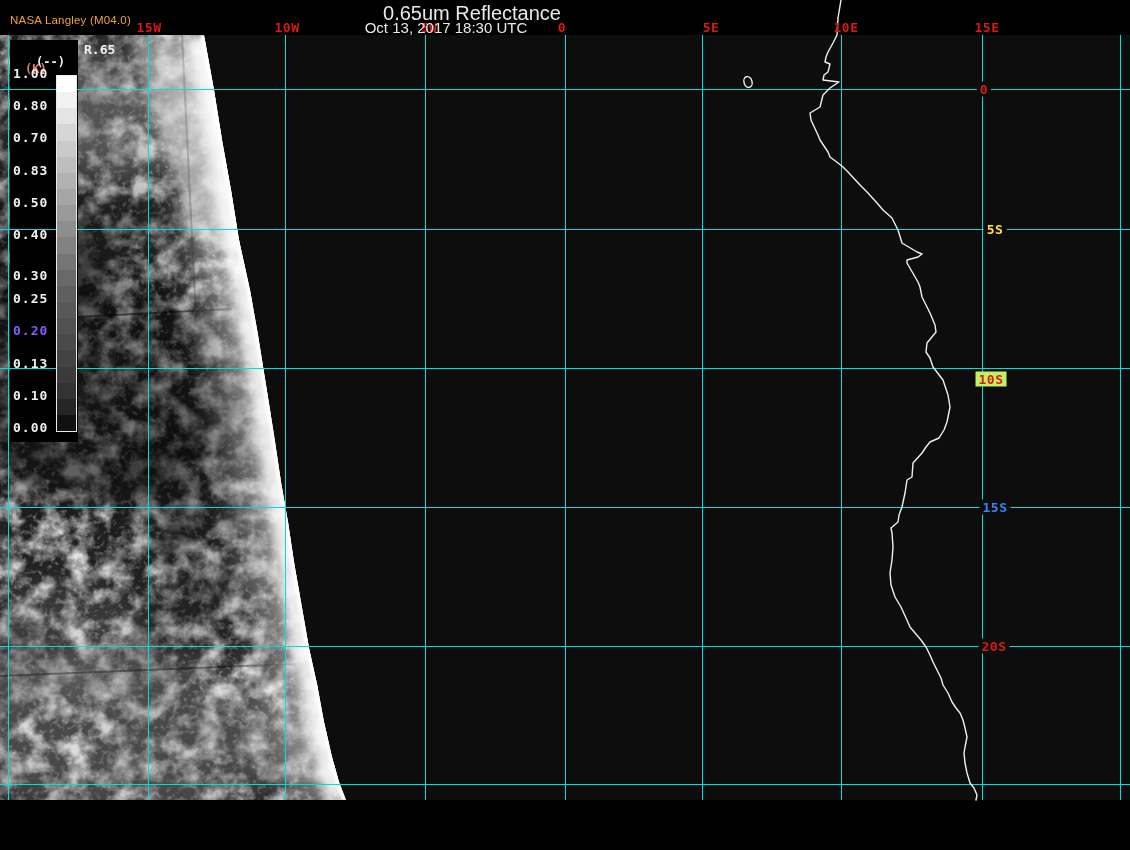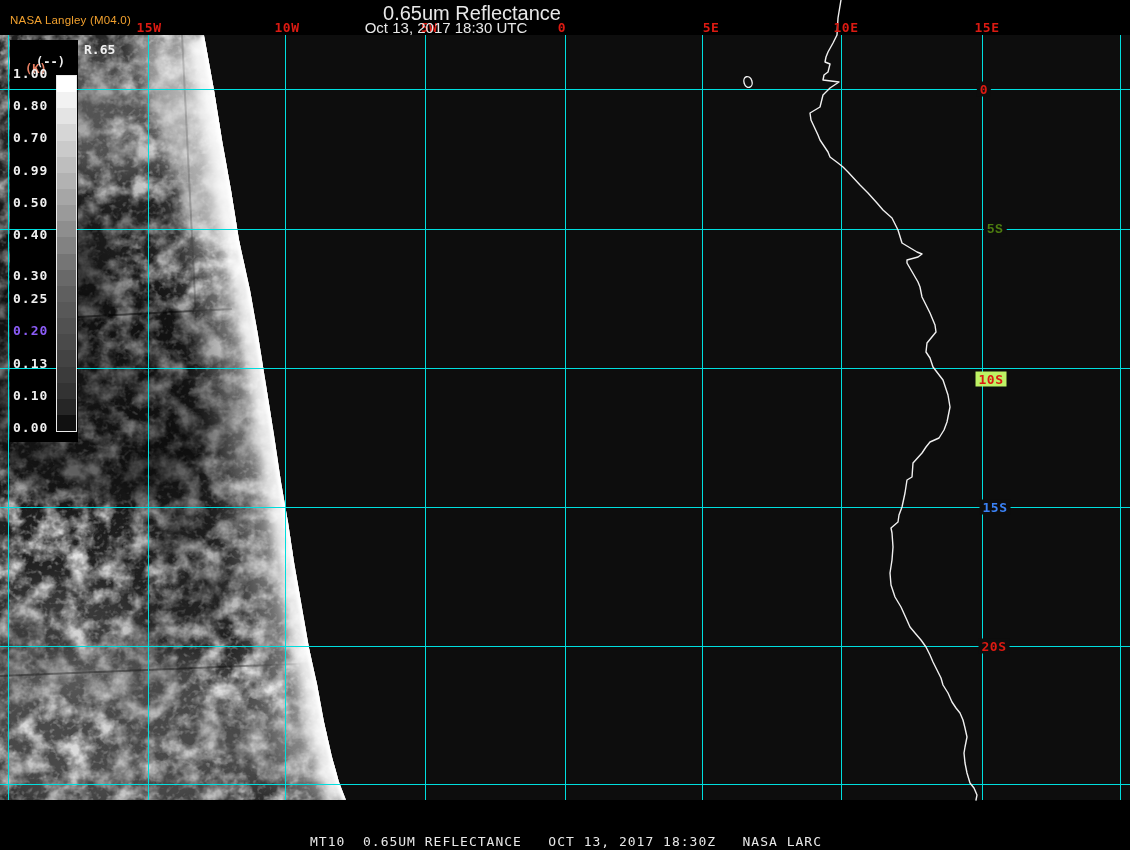--- a/index.html
+++ b/index.html
@@ -139,21 +139,21 @@
       <div class="geo lon" style="left: 846px; color: rgb(220, 26, 18);">10E</div>
       <div class="geo lon" style="left: 987px; color: rgb(220, 26, 18);">15E</div>
     </div>
 
   <div class="credit" style="color: rgb(242, 161, 46);">NASA Langley (M04.0)</div>
   <div class="title1" style="color: rgb(232, 232, 232);">0.65um Reflectance</div>
   <div class="title2" style="color: rgb(232, 232, 232);">Oct 13, 2017 18:30 UTC</div>
 
   <div id="lat-labels">
       <div class="geo lat" style="left: 984px; top: 89px; color: rgb(220, 26, 18); background: rgb(13, 13, 13);">0</div>
-      <div class="geo lat" style="left: 995px; top: 229px; color: #4d7c0f; background: rgb(13, 13, 13); font-family: Liberation Mono, monospace;">5S</div>
+      <div class="geo lat" style="left: 995px; top: 229px; color: #fde047; background: rgb(13, 13, 13);">5S</div>
       <div class="geo lat" style="left: 991px; top: 379px; color: rgb(220, 26, 18); background: #bef264;">10S</div>
       <div class="geo lat" style="left: 995px; top: 507px; color: #3b82f6; background: rgb(13, 13, 13);">15S</div>
       <div class="geo lat" style="left: 994px; top: 646px; color: rgb(220, 26, 18); background: rgb(13, 13, 13);">20S</div>
     </div>
 
   <div class="legend">
     <div class="lt" style="color: rgb(240, 240, 240); padding-left: 44px;">R.65</div>
     <div class="lu" style="color: rgb(240, 240, 240);">(--)</div>
     <div class="lk" style="color: rgb(232, 127, 98);">(K)</div>
     <div class="legend-bar" id="legend-bar">
@@ -177,26 +177,25 @@
         <div style="background: rgb(67, 67, 67);"></div>
         <div style="background: rgb(59, 59, 59);"></div>
         <div style="background: rgb(51, 51, 51);"></div>
         <div style="background: rgb(38, 38, 38);"></div>
         <div style="background: rgb(17, 17, 17);"></div>
       </div>
     <div id="legend-labels">
         <div class="legend-num" style="top: 26px; color: rgb(240, 240, 240);">1.00</div>
         <div class="legend-num" style="top: 58.18px; color: rgb(240, 240, 240);">0.80</div>
         <div class="legend-num" style="top: 90.36px; color: rgb(240, 240, 240);">0.70</div>
-        <div class="legend-num" style="top: 122.54px; color: rgb(240, 240, 240);">0.99</div>
+        <div class="legend-num" style="top: 122.54px; color: rgb(240, 240, 240);">0.83</div>
         <div class="legend-num" style="top: 154.72px; color: rgb(240, 240, 240);">0.50</div>
         <div class="legend-num" style="top: 186.9px; color: rgb(240, 240, 240);">0.40</div>
         <div class="legend-num" style="top: 228px; color: rgb(240, 240, 240);">0.30</div>
         <div class="legend-num" style="top: 251.26px; color: rgb(240, 240, 240);">0.25</div>
         <div class="legend-num" style="top: 283.44px; color: #8b5cf6;">0.20</div>
         <div class="legend-num" style="top: 315.62px; color: rgb(240, 240, 240);">0.13</div>
         <div class="legend-num" style="top: 347.8px; color: rgb(240, 240, 240);">0.10</div>
         <div class="legend-num" style="top: 379.98px; color: rgb(240, 240, 240);">0.00</div>
       </div>
   </div>
 
-  <div class="caption" style="color: rgb(232, 232, 232);">MT10  0.65UM REFLECTANCE   OCT 13, 2017 18:30Z   NASA LARC</div>
 </div>
 
 </body></html>

